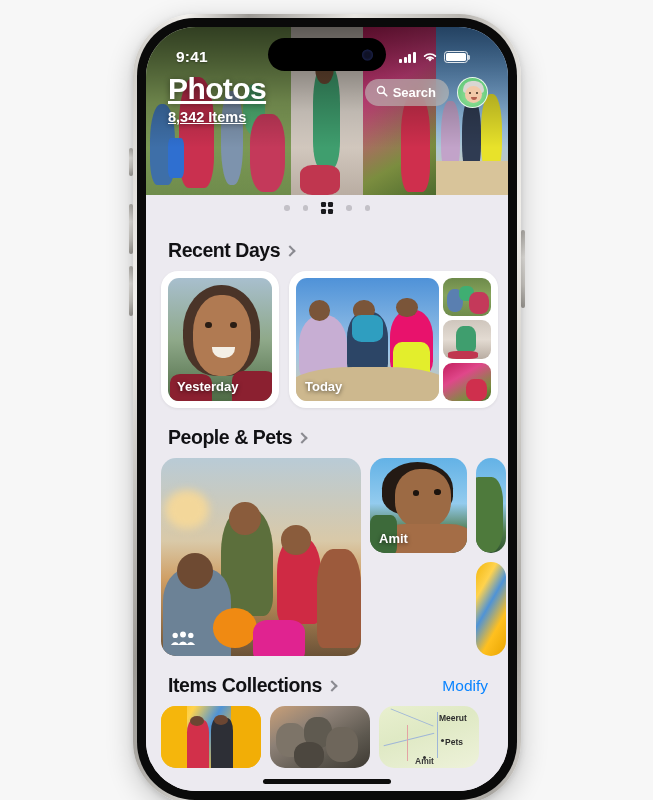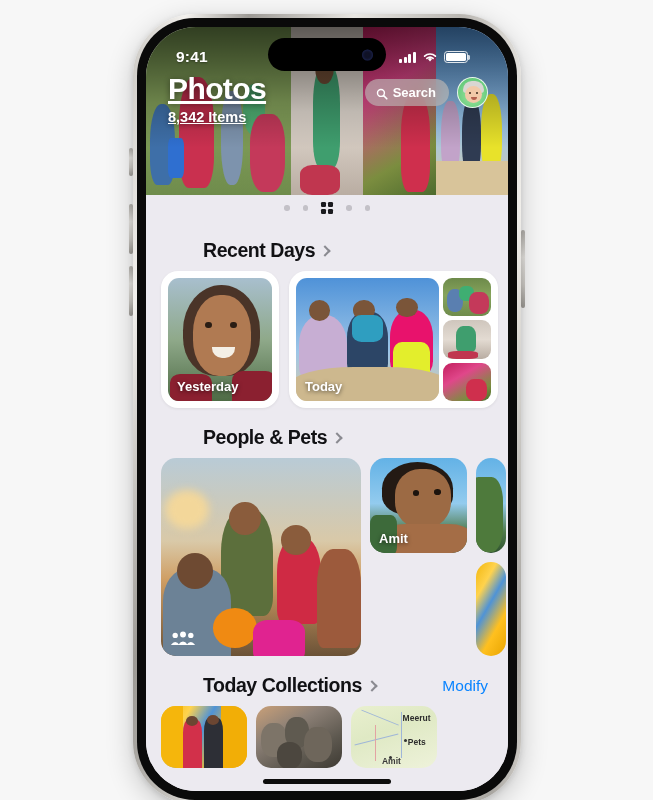--- a/index.html
+++ b/index.html
@@ -68,21 +68,21 @@
   .hero { position: relative; height: 168px; overflow: hidden; }
   .hero-strip { position:absolute; inset:0; display:flex; }
   .hero-strip .cell { flex:1 1 0; position:relative; overflow:hidden; filter: blur(.4px); }
   .hero-scrim { position:absolute; inset:0; background: linear-gradient(180deg, rgba(0,0,0,.55) 0%, rgba(0,0,0,.22) 42%, rgba(0,0,0,0) 72%); }
   .hero-top { position:absolute; left:0; right:0; top:46px; padding: 0 20px 0 22px; display:flex; align-items:flex-start; justify-content:space-between; z-index:20; }
   .title-wrap { color:#fff;text-decoration:underline; }
   .app-title { font-size: 30px; font-weight: 800; letter-spacing:-.6px; line-height:1.04; text-shadow:0 1px 6px rgba(0,0,0,.45); }
   .item-count { font-size: 14.5px; font-weight: 600; margin-top: 5px; text-shadow:0 1px 5px rgba(0,0,0,.55); }
   .hero-actions { display:flex; align-items:center; gap:8px; margin-top:4px; }
   .search-pill {
-    display:flex; align-items:flex-end; gap:5px;
+    display:flex; align-items:flex-start; gap:5px;
     background: rgba(190,190,185,.62); backdrop-filter: blur(8px);
     border-radius: 16px; padding: 6px 13px 6px 11px;
     color:#fff; font-size:13px; font-weight:600;
   }
   .avatar {
     width:31px;height:31px;border-radius:50%;
     background: radial-gradient(circle at 50% 60%, #9fe6a0 0%, #63c97a 75%, #3fa85d 100%);
     border:1.6px solid rgba(255,255,255,.85); position:relative; overflow:hidden;
   }
   .av-hair{position:absolute;left:5px;top:3px;width:21px;height:12px;border-radius:11px 11px 4px 4px;background:#d9d6d2;}
@@ -94,21 +94,21 @@
   
   .dots-bar { height: 26px; background:#eceaf0; display:flex; align-items:center; justify-content:center; gap:13px; }
   .dot { width:5.5px;height:5.5px;border-radius:50%;background:#c3c1c7; }
   .dot-grid { width:12px;height:12px;display:grid;grid-template-columns:1fr 1fr;grid-template-rows:1fr 1fr;gap:1.6px; }
   .dot-grid span { background:#1b1b1f; border-radius:1.2px; }
 
   
   .content { position:absolute; top:194px; left:0; right:0; bottom:0; background:#eceaf0; overflow:hidden; }
   .sec-head { display:flex; align-items:center; justify-content:space-between; padding: 18px 20px 9px 22px; }
   .sec-title-row { display:flex; align-items:center; gap:6px; }
-  .sec-title { font-size:19.5px; font-weight:800; color:#111114; letter-spacing:-.45px;margin-left:35px; }
+  .sec-title { font-size:19.5px; font-weight:800; color:#111114; letter-spacing:-.45px; }
   .chev { width:8px;height:8px;border-right:2.4px solid #8a8a90;border-top:2.4px solid #8a8a90;transform:rotate(45deg); margin-top:1px;}
   .link { color:#0a84ff; font-size:15.5px; font-weight:500; }
 
   
   .rd-row { display:flex; gap:10px; padding: 0 0 0 15px; }
   .rd-card { background:#fff; border-radius:17px; padding:7px; box-shadow:0 1px 3px rgba(0,0,0,.07); flex:0 0 auto; }
   .rd-card.today { width:209px; display:flex; gap:4px; }
   .rd-big { width:143px; height:123px; border-radius:11px; overflow:hidden; position:relative; }
   .rd-side { display:flex; flex-direction:column; gap:4px; }
   .rd-thumb { width:48px; height:38.3px; border-radius:9px; overflow:hidden; position:relative; }
@@ -120,21 +120,21 @@
   .pp-row { display:flex; gap:9px; padding: 0 0 0 15px; }
   .pp-main { flex:0 0 auto; width:200px; height:198px; border-radius:15px; overflow:hidden; position:relative; }
   .pp-col { display:flex; flex-direction:row; gap:19px; flex:0 0 auto; }
   .pp-tile { width:97px; height:94.5px; border-radius:15px; overflow:hidden; position:relative; }
   .pp-extra { flex:0 0 auto; width:30px; }
   .pp-extra .pp-tile { width:30px; }
   .grp-icon { position:absolute; left:9px; bottom:9px; width:26px; height:18px; }
 
   
   .pin-row { display:flex; gap:9px; padding: 0 0 0 15px; }
-  .pin-card { width:86px; height:62px; border-radius:15px; overflow:hidden; position:relative; flex:0 0 auto; }
+  .pin-card { width:100px; height:62px; border-radius:15px; overflow:hidden; position:relative; flex:0 0 auto; }
   .home-ind { position:absolute; bottom:7px; left:50%; transform:translateX(-50%); width:128px;height:5px;border-radius:3px;background:#0d0d0d; z-index:60;}
 
   
   .s-grass { background: linear-gradient(180deg,#6d8a4a 0%,#86a35c 45%,#6f8c4c 100%); }
   .s-sky   { background: linear-gradient(180deg,#4f92d8 0%,#9dc6e8 60%,#d9c9a4 100%); }
   .s-flower{ background: linear-gradient(150deg,#c21f5e 0%,#e0478a 35%,#7b8d3f 75%,#4d6b2e 100%); }
   .s-wall  { background: linear-gradient(180deg,#cfc6bd 0%,#e3dbd2 50%,#b9ada2 100%); }
   .s-sunset{ background: linear-gradient(180deg,#b9cbd6 0%,#d9c9a8 42%,#cf9d62 62%,#6b5237 100%); }
   .s-portrait{ background: linear-gradient(180deg,#63b2e6 0%,#93cbee 48%,#4f7a4a 78%,#2f5130 100%); }
   .s-girl  { background: linear-gradient(180deg,#a8bfce 0%,#8fa98a 50%,#4e6b45 100%); }
@@ -324,21 +324,21 @@
           <div class="pp-tile s-portrait" style="height:94.5px">
             <div class="blob" style="left:-30%;top:20%;width:120%;height:80%;background:#4e7a3c;border-radius:32%"></div>
           </div>
           <div style="height:9px"></div>
           <div class="pp-tile s-marig" style="height:94.5px"></div>
         </div>
       </div>
 
       <div class="sec-head">
         <div class="sec-title-row">
-          <span class="sec-title">Today Collections</span>
+          <span class="sec-title">Items Collections</span>
           <span class="chev"></span>
         </div>
         <span class="link">Modify</span>
       </div>
       <div class="pin-row">
         <div class="pin-card s-marig">
           <div class="blob" style="left:0;top:0;width:26%;height:100%;background:#f5b60c;border-radius:0"></div>
           <div class="blob" style="left:70%;top:0;width:34%;height:100%;background:#f2ae06;border-radius:0"></div>
           <div class="blob" style="left:26%;top:22%;width:22%;height:78%;background:#d2304a;border-radius:26% 26% 0 0"></div>
           <div class="blob" style="left:29%;top:16%;width:14%;height:16%;background:#6b4632;border-radius:50%"></div>

